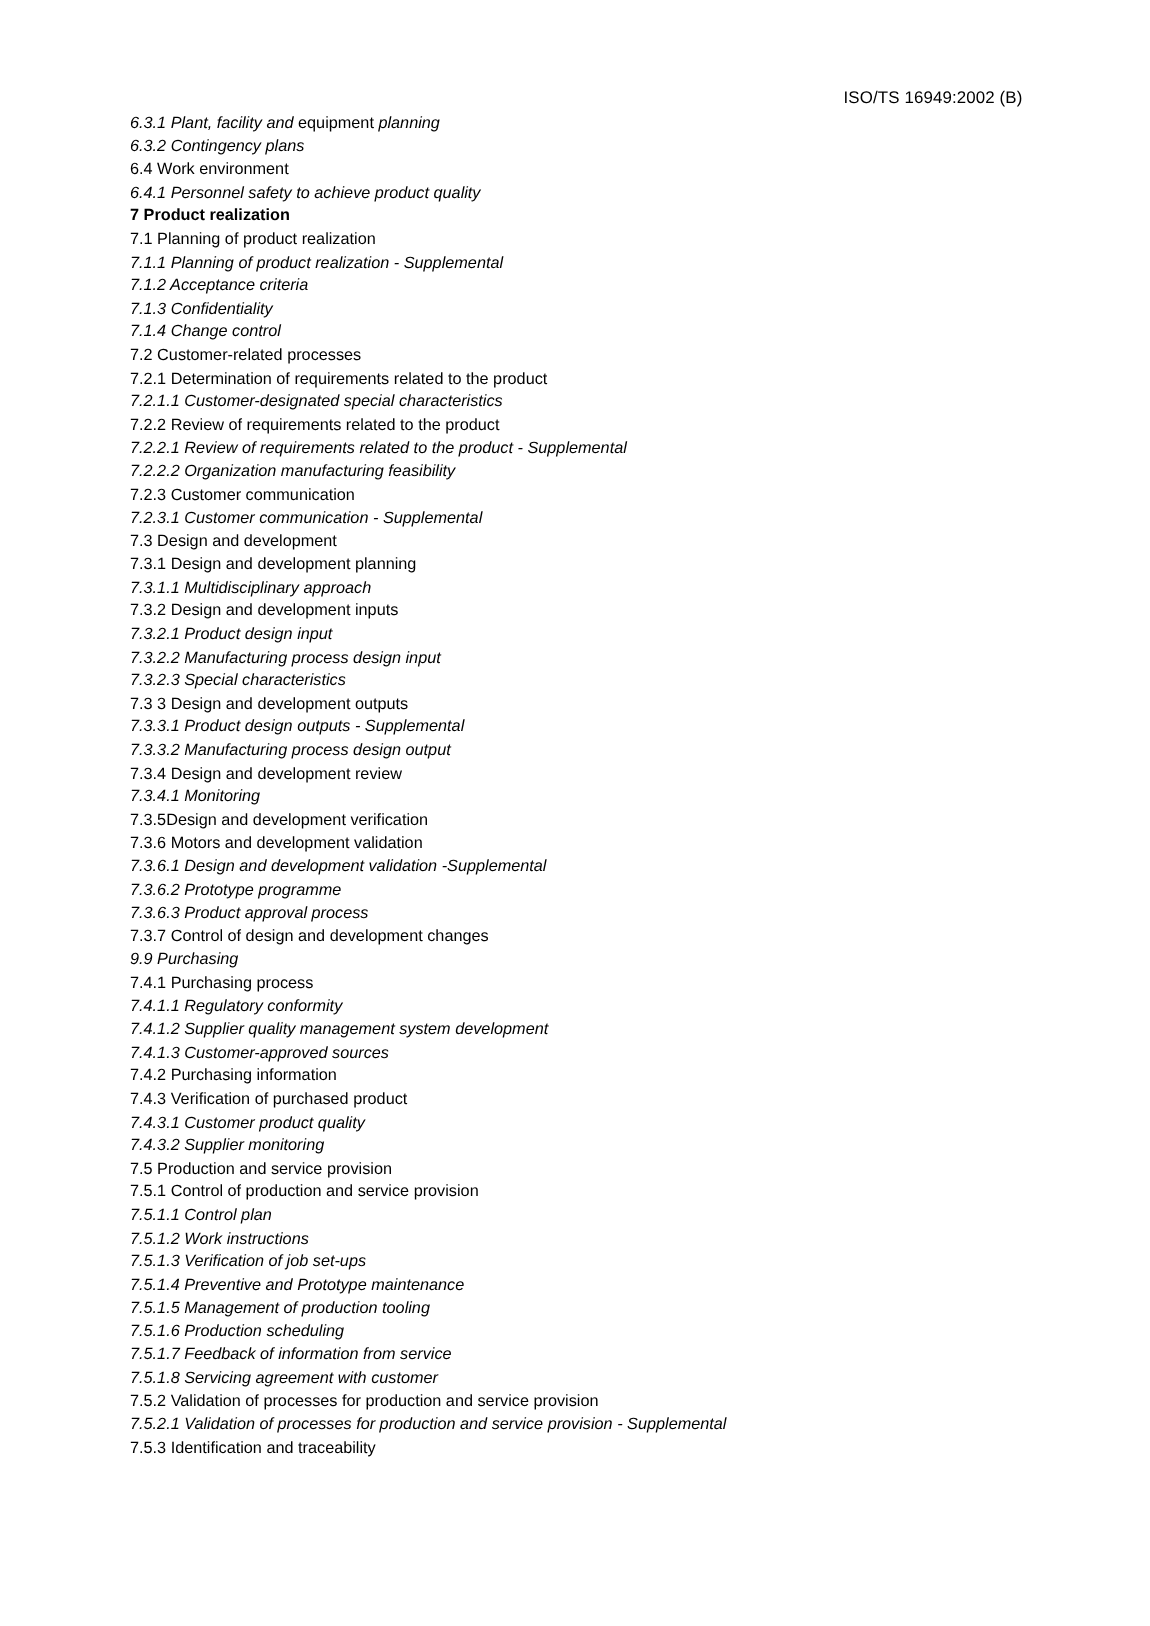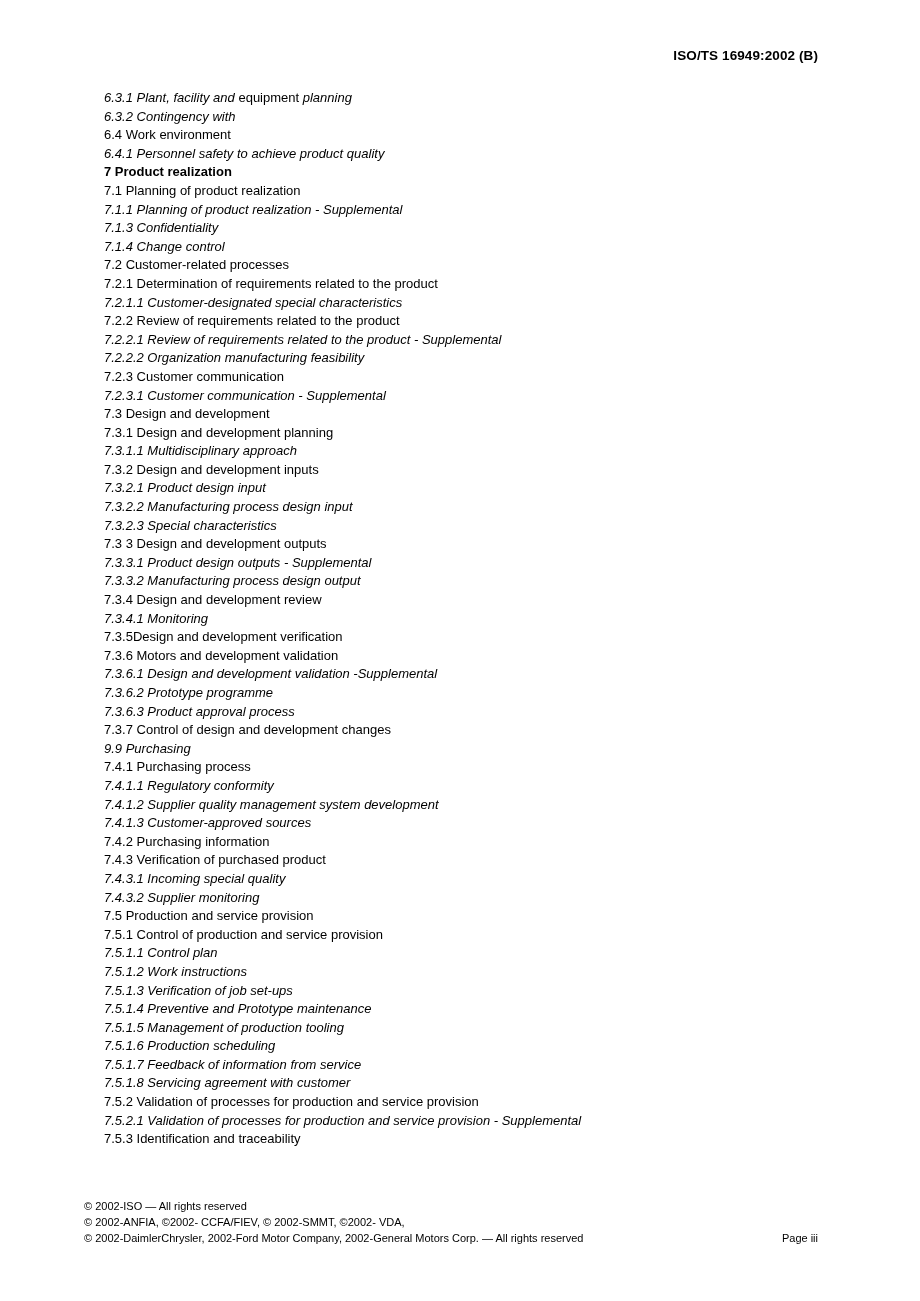--- a/index.html
+++ b/index.html
@@ -19,25 +19,25 @@
     position: absolute;
     inset: 0;
     width: 920px;
     height: 1301px;
     overflow: hidden;
   }
   
   .doc-header {
     position: absolute;
     left: 84px;
-    top: 48px;
+    top: 70px;
     width: 734px;
     text-align: right;
     font-size: 13.5px;
-    font-weight: bold;
+    font-weight: normal;
     letter-spacing: 0.1px;
     line-height: 16px;
     white-space: nowrap;
   }
   
   .toc {
     position: absolute;
     left: 84px;
     top: 89px;
     width: 780px;
@@ -87,26 +87,27 @@
 </style>
 </head>
 <body>
 
 <div class="page">
 
   <div class="doc-header">ISO/TS 16949:2002 (B)</div>
 
   <div class="toc">
       <div class="toc-line"><span class="it">6.3.1 Plant, facility and </span><span class="ro">equipment </span><span class="it">planning</span></div>
-      <div class="toc-line italic">6.3.2 Contingency with</div>
+      <div class="toc-line italic">6.3.2 Contingency plans</div>
       <div class="toc-line">6.4 Work environment</div>
       <div class="toc-line italic">6.4.1 Personnel safety to achieve product quality</div>
       <div class="toc-line bold">7 Product realization</div>
       <div class="toc-line">7.1 Planning of product realization</div>
       <div class="toc-line italic">7.1.1 Planning of product realization - Supplemental</div>
+      <div class="toc-line italic">7.1.2 Acceptance criteria</div>
       <div class="toc-line italic">7.1.3 Confidentiality</div>
       <div class="toc-line italic">7.1.4 Change control</div>
       <div class="toc-line">7.2 Customer-related processes</div>
       <div class="toc-line">7.2.1 Determination of requirements related to the product</div>
       <div class="toc-line italic">7.2.1.1 Customer-designated special characteristics</div>
       <div class="toc-line">7.2.2 Review of requirements related to the product</div>
       <div class="toc-line italic">7.2.2.1 Review of requirements related to the product - Supplemental</div>
       <div class="toc-line italic">7.2.2.2 Organization manufacturing feasibility</div>
       <div class="toc-line">7.2.3 Customer communication</div>
       <div class="toc-line italic">7.2.3.1 Customer communication - Supplemental</div>
@@ -128,37 +129,31 @@
       <div class="toc-line italic">7.3.6.2 Prototype programme</div>
       <div class="toc-line italic">7.3.6.3 Product approval process</div>
       <div class="toc-line">7.3.7 Control of design and development changes</div>
       <div class="toc-line italic">9.9 Purchasing</div>
       <div class="toc-line">7.4.1 Purchasing process</div>
       <div class="toc-line italic">7.4.1.1 Regulatory conformity</div>
       <div class="toc-line italic">7.4.1.2 Supplier quality management system development</div>
       <div class="toc-line italic">7.4.1.3 Customer-approved sources</div>
       <div class="toc-line">7.4.2 Purchasing information</div>
       <div class="toc-line">7.4.3 Verification of purchased product</div>
-      <div class="toc-line italic">7.4.3.1 Incoming special quality</div>
+      <div class="toc-line italic">7.4.3.1 Customer product quality</div>
       <div class="toc-line italic">7.4.3.2 Supplier monitoring</div>
       <div class="toc-line">7.5 Production and service provision</div>
       <div class="toc-line">7.5.1 Control of production and service provision</div>
       <div class="toc-line italic">7.5.1.1 Control plan</div>
       <div class="toc-line italic">7.5.1.2 Work instructions</div>
       <div class="toc-line italic">7.5.1.3 Verification of job set-ups</div>
       <div class="toc-line italic">7.5.1.4 Preventive and Prototype maintenance</div>
       <div class="toc-line italic">7.5.1.5 Management of production tooling</div>
       <div class="toc-line italic">7.5.1.6 Production scheduling</div>
       <div class="toc-line italic">7.5.1.7 Feedback of information from service</div>
       <div class="toc-line italic">7.5.1.8 Servicing agreement with customer</div>
       <div class="toc-line">7.5.2 Validation of processes for production and service provision</div>
       <div class="toc-line italic">7.5.2.1 Validation of processes for production and service provision - Supplemental</div>
       <div class="toc-line">7.5.3 Identification and traceability</div>
     </div>
 
-  <div class="footer">
-    <div class="footer-line">© 2002-ISO  —  All rights reserved</div>
-    <div class="footer-line">© 2002-ANFIA, ©2002- CCFA/FIEV, © 2002-SMMT, ©2002- VDA,</div>
-    <div class="footer-line">© 2002-DaimlerChrysler, 2002-Ford Motor Company, 2002-General Motors Corp.  —  All rights reserved</div>
-    <div class="page-number" style="top:31.6px;">Page iii</div>
-  </div>
 
 </div>
 
 </body></html>

